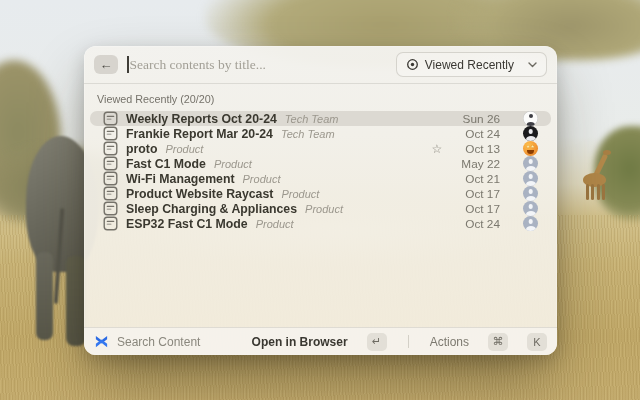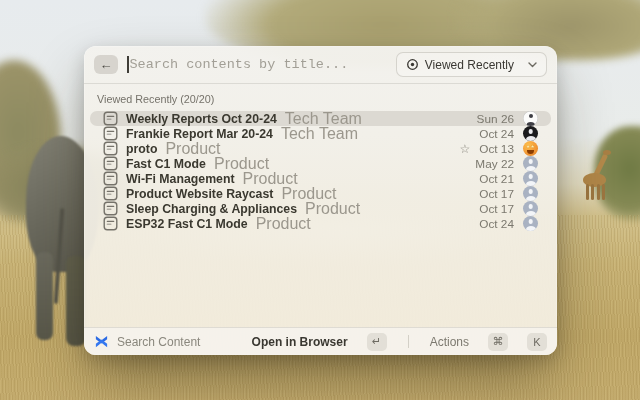--- a/index.html
+++ b/index.html
@@ -49,36 +49,36 @@
     background:linear-gradient(180deg, rgba(243,242,238,.97) 0%, rgba(242,239,230,.95) 45%, rgba(245,239,225,.94) 100%);
     box-shadow:0 28px 60px -8px rgba(45,38,18,.45), 0 6px 18px rgba(0,0,0,.18), 0 0 0 .5px rgba(255,255,255,.45) inset; }
 
   .panel-header { height:38px; flex:0 0 38px; display:flex; align-items:center; gap:9px;
     padding:0 10px; border-bottom:1px solid rgba(60,55,40,.12); }
   .back-btn { width:24px; height:19px; border-radius:6px; background:#d7d4ce; color:#4a4842;
     display:flex; align-items:center; justify-content:center; font-size:13px; line-height:1; cursor:default; }
   .search-wrap { display:flex; align-items:center; flex:1; min-width:0; }
   .caret { width:1.5px; height:17px; background:#3f3d37; margin-right:1px; }
   .search-input { border:none; outline:none; background:transparent; flex:1; font-size:13.5px;
-    color:#3c3a35; font-family:Liberation Mono, monospace; }
+    color:#3c3a35; font-family:Liberation Serif, serif; }
   .search-input::placeholder { color:#a29f96; }
   .filter-dropdown { display:flex; align-items:center; gap:6px; height:25px; padding:0 9px;
     border:1px solid rgba(70,65,50,.18); border-radius:7px; background:rgba(255,255,255,.22);
     font-size:12px; color:#3a3833; font-weight:500; white-space:nowrap; }
   .filter-chevron { margin-left:8px; display:flex; }
 
   .section-label { padding:9px 13px 4px; font-size:10.8px; font-weight:500; color:#75726a; }
 
   .results-list { flex:1 1 auto; overflow:hidden; padding:2px 6px 0; }
   .row { height:15px; display:flex; align-items:center; gap:8px; padding:0 13px; border-radius:7px; }
   .row.selected { background:#dcd9d2; }
   .doc-icon { flex:0 0 15px; display:flex; }
   .row-title { font-size:12.3px; font-weight:600; color:#3a382f; white-space:nowrap; }
-  .row-subtitle { font-size:16px; color:#9b978d; white-space:nowrap; }
-  .row-right { margin-left:auto; display:flex; align-items:center; gap:9px; }
+  .row-subtitle { font-size:11px; color:#9b978d; white-space:nowrap;font-style:italic; }
+  .row-right { margin-left:auto; display:flex; align-items:center; gap:23px; }
   .star { color:#8b887f; font-size:12px; line-height:1; }
   .row-date { font-size:11.8px; color:#7b786e; white-space:nowrap; }
 
   .avatar { position:relative; width:15px; height:15px; border-radius:50%; flex:0 0 15px; overflow:hidden; }
   .avatar.generic { background:#a9b2c2; }
   .avatar.generic::before, .avatar.dark::before, .avatar.light::before { content:""; position:absolute;
     left:50%; transform:translateX(-50%); top:3px; width:4.6px; height:4.6px; border-radius:50%; }
   .avatar.generic::after, .avatar.dark::after, .avatar.light::after { content:""; position:absolute;
     left:50%; transform:translateX(-50%); bottom:-1px; width:10px; height:6.5px; border-radius:50% 50% 0 0; }
   .avatar.generic::before, .avatar.generic::after { background:#f3f5f8; }

